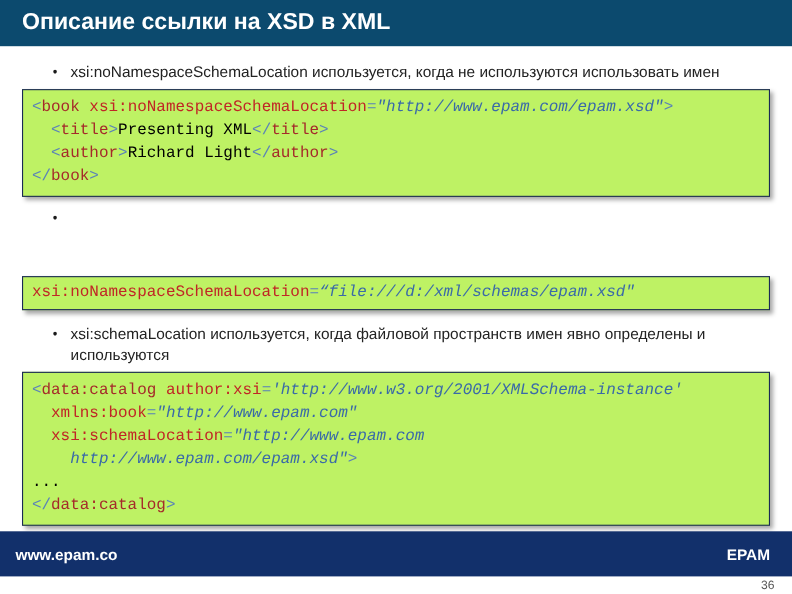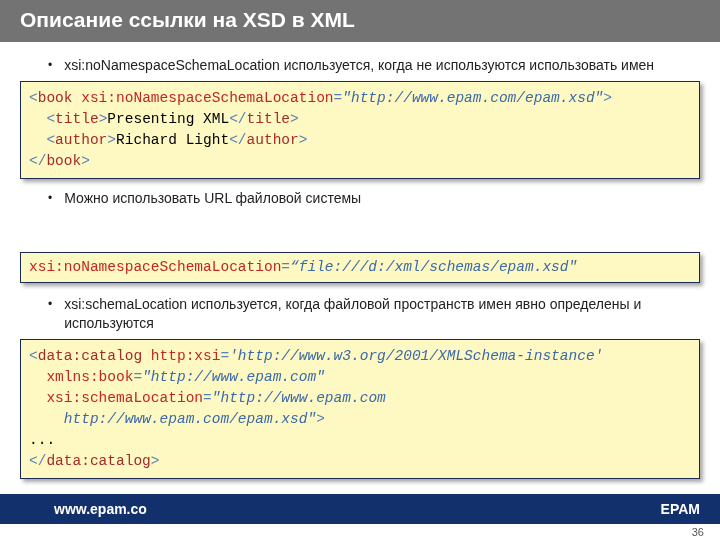--- a/index.html
+++ b/index.html
@@ -1,28 +1,28 @@
 <!DOCTYPE html>
 <html><head>
 <meta charset="utf-8">
 <style>
   * { box-sizing: border-box; margin: 0; padding: 0; }
   body { width: 720px; height: 540px; background: #fff; font-family: Arial, sans-serif; position: relative; overflow: hidden; }
-  .header { background: #737373; color: #fff; padding: 8px 20px 10px 20px; font-size: 21px; font-weight: bold; }
+  .header { background: #0c4a6e; color: #fff; padding: 8px 20px 10px 20px; font-size: 21px; font-weight: bold; }
   .content { padding: 8px 20px 0 20px; }
   .bullet { display: flex; align-items: flex-start; margin: 6px 0 6px 28px; font-size: 14px; color: #222; line-height: 1.35; }
   .bullet .dot { color: #1a1a1a; margin-right: 12px; font-size: 12px; line-height: 1.5; }
-  .codebox { border: 1px solid #1a2a54; margin: 4px 0 10px 0; padding: 6px 8px; font-family: Consolas, "Courier New", monospace; font-size: 14.5px; line-height: 1.45; background: #fef9c3; box-shadow: 3px 3px 4px rgba(0,0,0,0.35); white-space: pre; overflow: hidden; }
+  .codebox { border: 1px solid #1a2a54; margin: 4px 0 10px 0; padding: 6px 8px; font-family: Consolas, "Courier New", monospace; font-size: 14.5px; line-height: 1.45; background: #bef264; box-shadow: 3px 3px 4px rgba(0,0,0,0.35); white-space: pre; overflow: hidden; }
   .codebox.tight { padding: 4px 8px; margin-top: 44px; }
   .p  { color: #5a82b8; } 
   .t  { color: #a52a2a; } 
   .a  { color: #c02626; } 
   .v  { color: #3a6aa8; font-style: italic; } 
   .tx { color: #000; }
-  .footer { position: absolute; bottom: 16px; left: 0; right: 0; height: 30px; background: #12306b; color: #fff; display: flex; align-items: center; font-size: 14px; font-weight: bold; padding-left: 40px; }
+  .footer { position: absolute; bottom: 16px; left: 0; right: 0; height: 41px; background: #12306b; color: #fff; display: flex; align-items: center; font-size: 14px; font-weight: bold; }
   .footer .left { padding-left: 14px; flex: 0 0 210px; }
   .footer .right { margin-left: auto; padding-right: 20px; }
   .pagenum { position: absolute; bottom: 2px; right: 16px; font-size: 11px; color: #555; }
 </style>
 </head>
 <body>
 
 <div class="header">
   <span>Описание ссылки на XSD в XML</span>
 </div>
@@ -34,31 +34,30 @@
     <span>xsi:noNamespaceSchemaLocation используется, когда не используются использовать имен</span>
   </div>
 
   <div class="codebox"><span class="p">&lt;</span><span class="t">book</span><span> </span><span class="a">xsi:noNamespaceSchemaLocation</span><span class="p">=</span><span class="v">"http://www.epam.com/epam.xsd"</span><span class="p">&gt;</span>
 <span>  </span><span class="p">&lt;</span><span class="t">title</span><span class="p">&gt;</span><span class="tx">Presenting XML</span><span class="p">&lt;/</span><span class="t">title</span><span class="p">&gt;</span>
 <span>  </span><span class="p">&lt;</span><span class="t">author</span><span class="p">&gt;</span><span class="tx">Richard Light</span><span class="p">&lt;/</span><span class="t">author</span><span class="p">&gt;</span>
 <span class="p">&lt;/</span><span class="t">book</span><span class="p">&gt;</span></div>
 
   <div class="bullet">
     <span class="dot">•</span>
-    <span>Можно использовать URL файловой системы</span>
   </div>
 
   <div class="codebox tight"><span class="a">xsi:noNamespaceSchemaLocation</span><span class="p">=</span><span class="v">“file:///d:/xml/schemas/epam.xsd"</span></div>
 
   <div class="bullet" style="margin-top:12px;">
     <span class="dot">•</span>
     <span>xsi:schemaLocation используется, когда файловой пространств имен явно определены и используются</span>
   </div>
 
-  <div class="codebox"><span class="p">&lt;</span><span class="t">data:catalog</span><span> </span><span class="a">http:xsi</span><span class="p">=</span><span class="v">'http://www.w3.org/2001/XMLSchema-instance'</span>
+  <div class="codebox"><span class="p">&lt;</span><span class="t">data:catalog</span><span> </span><span class="a">author:xsi</span><span class="p">=</span><span class="v">'http://www.w3.org/2001/XMLSchema-instance'</span>
 <span>  </span><span class="a">xmlns:book</span><span class="p">=</span><span class="v">"http://www.epam.com"</span>
 <span>  </span><span class="a">xsi:schemaLocation</span><span class="p">=</span><span class="v">"http://www.epam.com</span>
 <span>    </span><span class="v">http://www.epam.com/epam.xsd"</span><span class="p">&gt;</span>
 <span class="tx">...</span>
 <span class="p">&lt;/</span><span class="t">data:catalog</span><span class="p">&gt;</span></div>
 
 </div>
 
 <div class="footer">
   <div class="left">www.epam.co</div>

